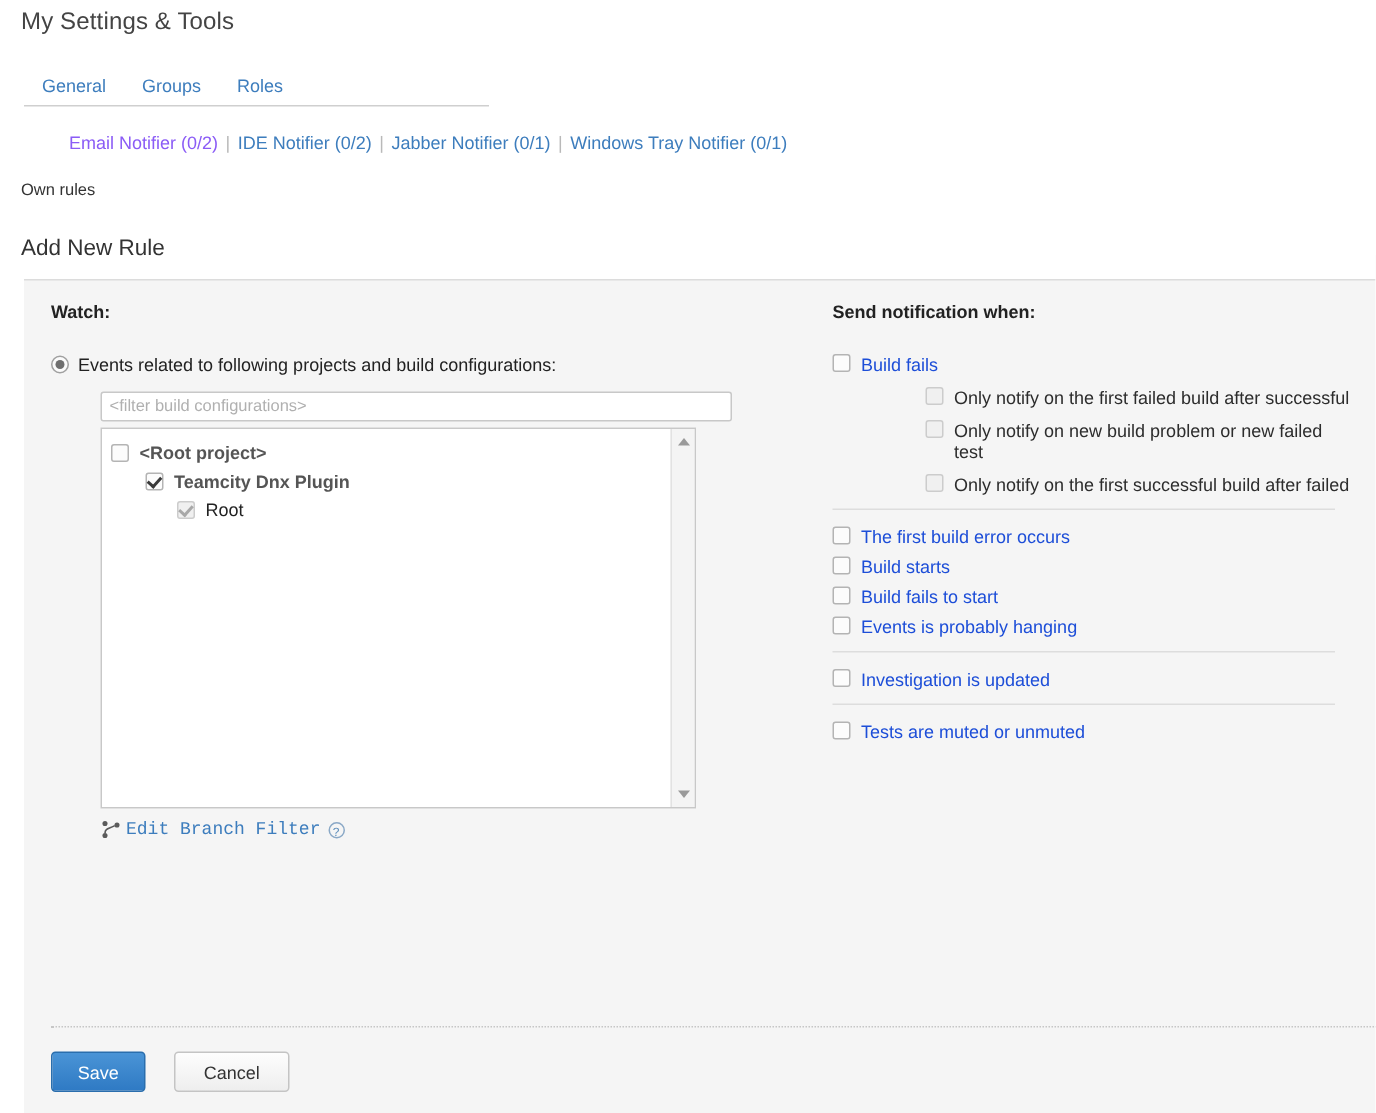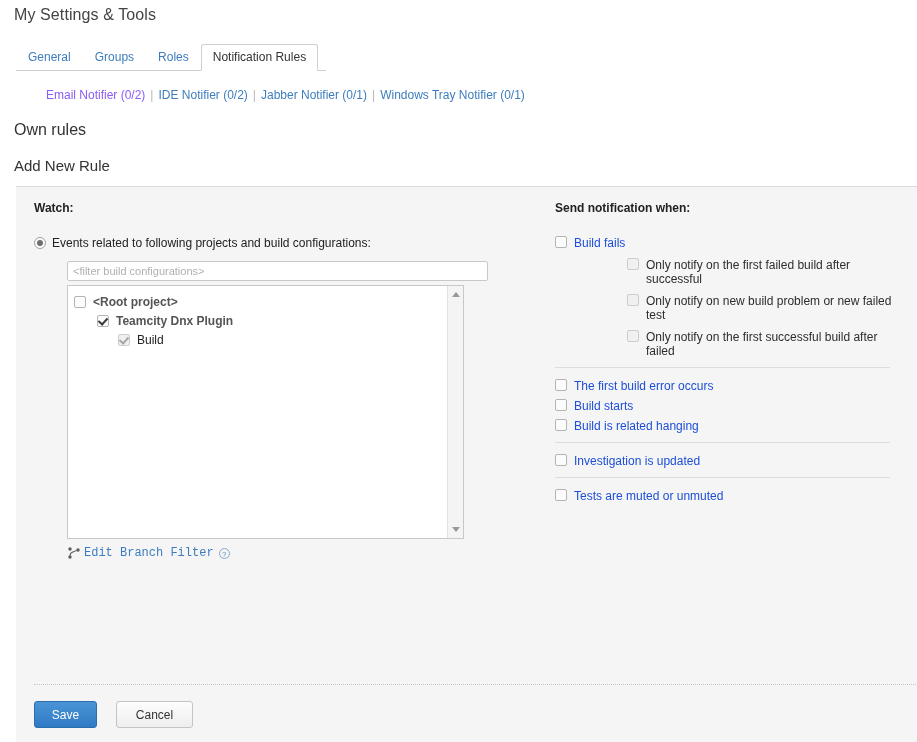--- a/index.html
+++ b/index.html
@@ -89,21 +89,21 @@
   .notifier-bar .sep {
     color: #b9b9b9;
     padding: 0 5px;
   }
 
   
   .own-rules {
     position: absolute;
     left: 14px;
     top: 121px;
-    font-size: 16px;
+    font-size: 11px;
     font-weight: normal;
     color: #333333;
   }
   .add-new-rule {
     position: absolute;
     left: 14px;
     top: 157px;
     font-size: 15px;
     font-weight: normal;
     color: #333333;
@@ -325,21 +325,21 @@
     cursor: pointer;
   }
 
   
   .n-row {
     display: flex;
     align-items: flex-start;
     margin-bottom: 8px;
   }
   .n-row.sub {
-    margin-left: 32px;
+    margin-left: 22px;
     padding-left: 40px;
   }
   .n-row .lbl {
     padding-left: 7px;
     font-size: 12px;
     color: #1d4ed8;
     line-height: 14px;
   }
   .n-row.sub .lbl {
     color: #2d2d2d;
@@ -391,21 +391,20 @@
 </style>
 </head>
 <body>
 
 <div class="page-title">My Settings &amp; Tools</div>
 
 <div class="tabs" id="tabs-host">
     <div class="tab">General</div>
     <div class="tab">Groups</div>
     <div class="tab">Roles</div>
-    <div class="tab active">Notification Rules</div>
   </div>
 
 <div class="notifier-bar" id="notifier-host"><span class="notifier current">Email Notifier (0/2)</span><span class="sep">|</span><span class="notifier">IDE Notifier (0/2)</span><span class="sep">|</span><span class="notifier">Jabber Notifier (0/1)</span><span class="sep">|</span><span class="notifier">Windows Tray Notifier (0/1)</span></div>
 
 <div class="own-rules">Own rules</div>
 <div class="add-new-rule">Add New Rule</div>
 
 <div class="panel">
 
   <div class="col-left">
@@ -424,21 +423,21 @@
         <div class="tree-node lvl0">
           <span class="cb"></span>
           <span class="t-lbl root">&lt;Root project&gt;</span>
         </div>
         <div class="tree-node lvl1">
           <span class="cb checked"></span>
           <span class="t-lbl project">Teamcity Dnx Plugin</span>
         </div>
         <div class="tree-node lvl2">
           <span class="cb checked disabled"></span>
-          <span class="t-lbl build">Build</span>
+          <span class="t-lbl build">Root</span>
         </div>
       </div>
     <div class="tree-scroll">
       <span class="arrow up"></span>
       <span class="arrow down"></span>
     </div>
   </div>
 
   <div class="branch-filter">
     <svg class="branch-icon" viewBox="0 0 14 14">
@@ -477,21 +476,25 @@
           <div class="n-row">
             <span class="cb"></span>
             <span class="lbl">The first build error occurs</span>
           </div>
           <div class="n-row">
             <span class="cb"></span>
             <span class="lbl">Build starts</span>
           </div>
           <div class="n-row">
             <span class="cb"></span>
-            <span class="lbl">Build is related hanging</span>
+            <span class="lbl">Build fails to start</span>
+          </div>
+          <div class="n-row">
+            <span class="cb"></span>
+            <span class="lbl">Events is probably hanging</span>
           </div>
         </div>
         <div class="n-sep"></div>
         <div>
           <div class="n-row">
             <span class="cb"></span>
             <span class="lbl">Investigation is updated</span>
           </div>
         </div>
         <div class="n-sep"></div>

